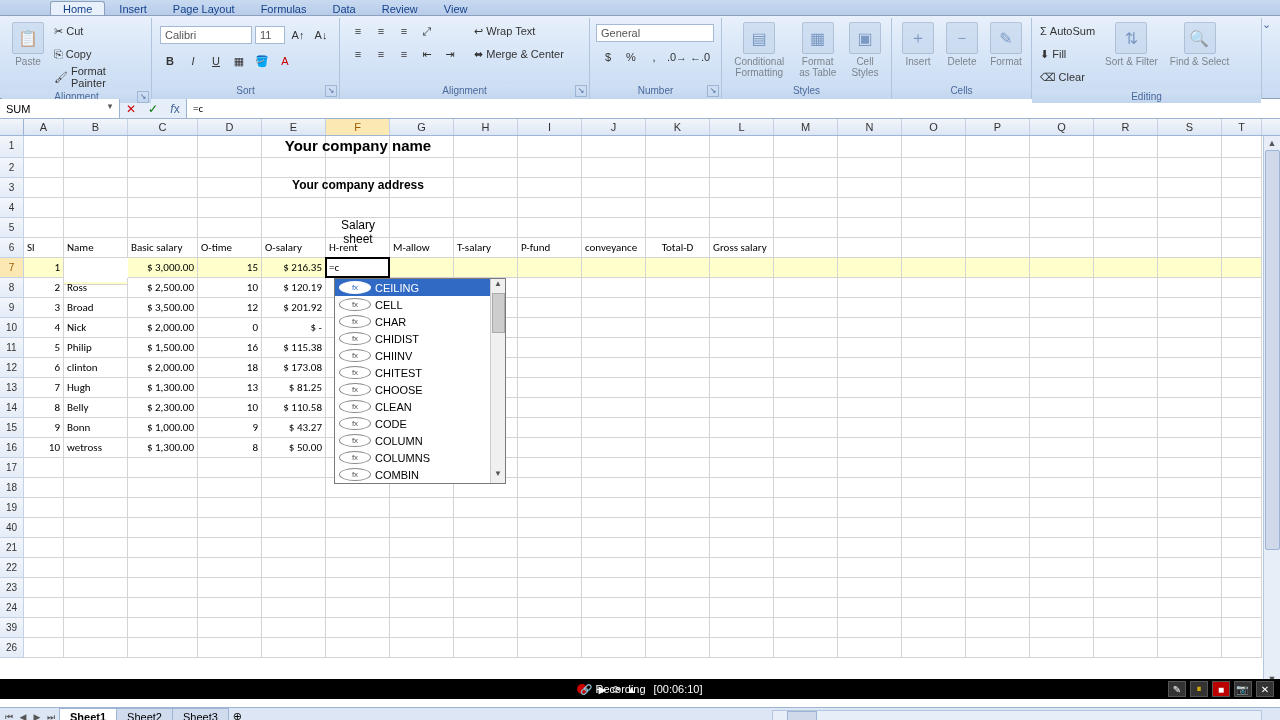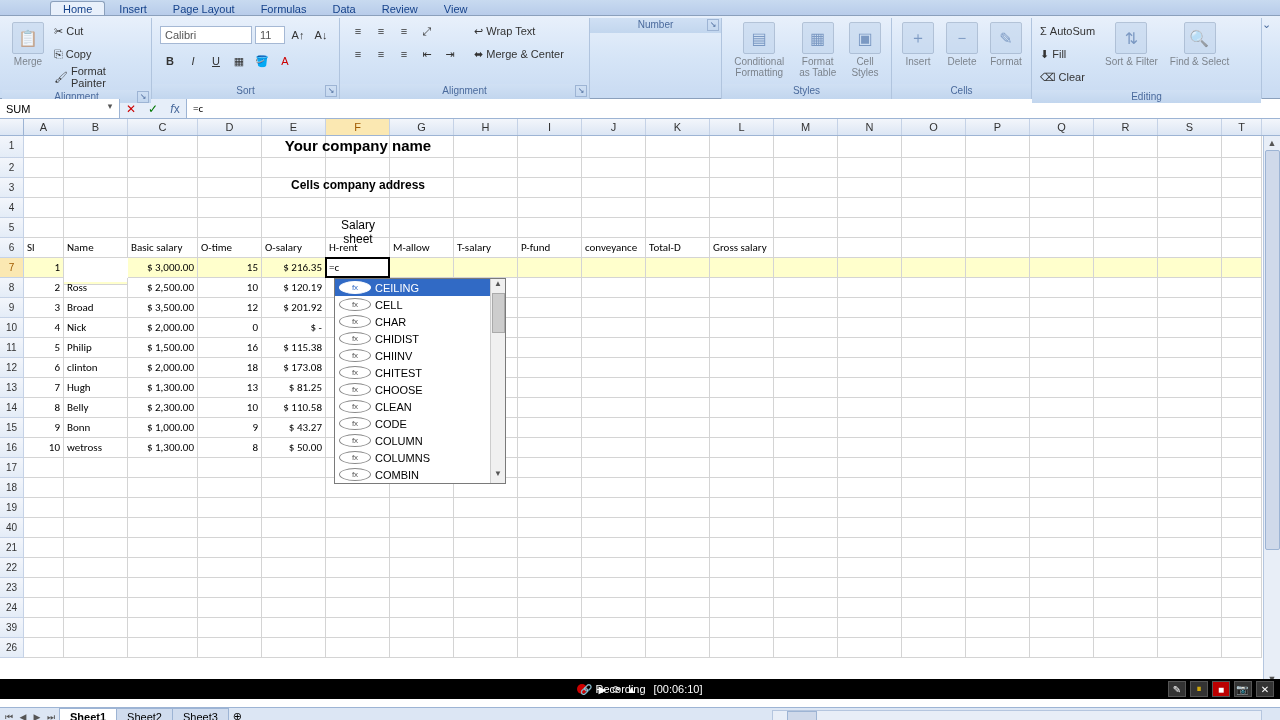--- a/index.html
+++ b/index.html
@@ -105,21 +105,21 @@
   <div class="ribbon-tab">View</div>
 </div>
 
 <div class="ribbon">
   <div class="minimize-ribbon">⌄</div>
 
   <div class="ribbon-group" style="width:150px">
     <div class="ribbon-group-body">
       <div class="big-btn disabled">
         <div class="ic">📋</div>
-        <div class="lbl">Merge</div>
+        <div class="lbl">Paste</div>
       </div>
       <div class="stack">
         <div class="mini-row">
             <span>✂</span>
             <span>Cut</span>
           </div>
         <div class="mini-row">
             <span>⎘</span>
             <span>Copy</span>
           </div>
@@ -185,20 +185,30 @@
         <div class="mini-row">
             <span>⬌</span>
             <span>Merge &amp; Center</span>
           </div>
       </div>
     </div>
     <div class="ribbon-group-label"><span>Alignment</span><span class="dlg">↘</span></div>
   </div>
 
   <div class="ribbon-group" style="width:132px">
+    <div class="ribbon-group-body stack" style="flex-direction:column;gap:4px;padding-top:6px">
+      <input class="ctrl-input" style="width: 118px;" disabled="" value="General">
+      <div class="mini-row">
+        <span class="mini-btn">$</span>
+        <span class="mini-btn">%</span>
+        <span class="mini-btn">,</span>
+        <span class="mini-btn">.0→</span>
+        <span class="mini-btn">←.0</span>
+      </div>
+    </div>
     <div class="ribbon-group-label"><span>Number</span><span class="dlg">↘</span></div>
   </div>
 
   <div class="ribbon-group" style="width:170px">
     <div class="ribbon-group-body">
       <div class="big-btn disabled">
           <div class="ic">▤</div>
           <div class="lbl">Conditional
 Formatting</div>
         </div>
@@ -366,21 +376,21 @@
       <div class="cell" style="width: 64px;"></div>
       <div class="cell" style="width: 64px;"></div>
       <div class="cell" style="width: 64px;"></div>
       <div class="cell" style="width: 64px;"></div>
       <div class="cell" style="width: 64px;"></div>
       <div class="cell" style="width: 64px;"></div>
       <div class="cell" style="width: 64px;"></div>
       <div class="cell" style="width: 64px;"></div>
       <div class="cell" style="width: 40px;"></div>
     </div>
-    <div class="company-addr" style="position: absolute; left: 262px; top: 42px; width: 192px; text-align: center;">Cells company address</div>
+    <div class="company-addr" style="position: absolute; left: 262px; top: 42px; width: 192px; text-align: center;">Your company address</div>
     <div class="row">
       <div class="rh">4</div>
       <div class="cell" style="width: 40px;"></div>
       <div class="cell" style="width: 64px;"></div>
       <div class="cell" style="width: 70px;"></div>
       <div class="cell" style="width: 64px;"></div>
       <div class="cell" style="width: 64px;"></div>
       <div class="cell" style="width: 64px;"></div>
       <div class="cell" style="width: 64px;"></div>
       <div class="cell" style="width: 64px;"></div>
@@ -426,21 +436,21 @@
       <div class="cell" style="width: 40px;">Sl</div>
       <div class="cell" style="width: 64px;">Name</div>
       <div class="cell" style="width: 70px;">Basic salary</div>
       <div class="cell" style="width: 64px;">O-time</div>
       <div class="cell" style="width: 64px;">O-salary</div>
       <div class="cell" style="width: 64px;">H-rent</div>
       <div class="cell" style="width: 64px;">M-allow</div>
       <div class="cell" style="width: 64px;">T-salary</div>
       <div class="cell" style="width: 64px;">P-fund</div>
       <div class="cell" style="width: 64px;">conveyance</div>
-      <div class="cell" style="width: 64px;">Total-D</div>
+      <div class="cell" style="width: 64px; text-align: center;">Total-D</div>
       <div class="cell" style="width: 64px;">Gross salary</div>
       <div class="cell" style="width: 64px;"></div>
       <div class="cell" style="width: 64px;"></div>
       <div class="cell" style="width: 64px;"></div>
       <div class="cell" style="width: 64px;"></div>
       <div class="cell" style="width: 64px;"></div>
       <div class="cell" style="width: 64px;"></div>
       <div class="cell" style="width: 64px;"></div>
       <div class="cell" style="width: 40px;"></div>
     </div>

